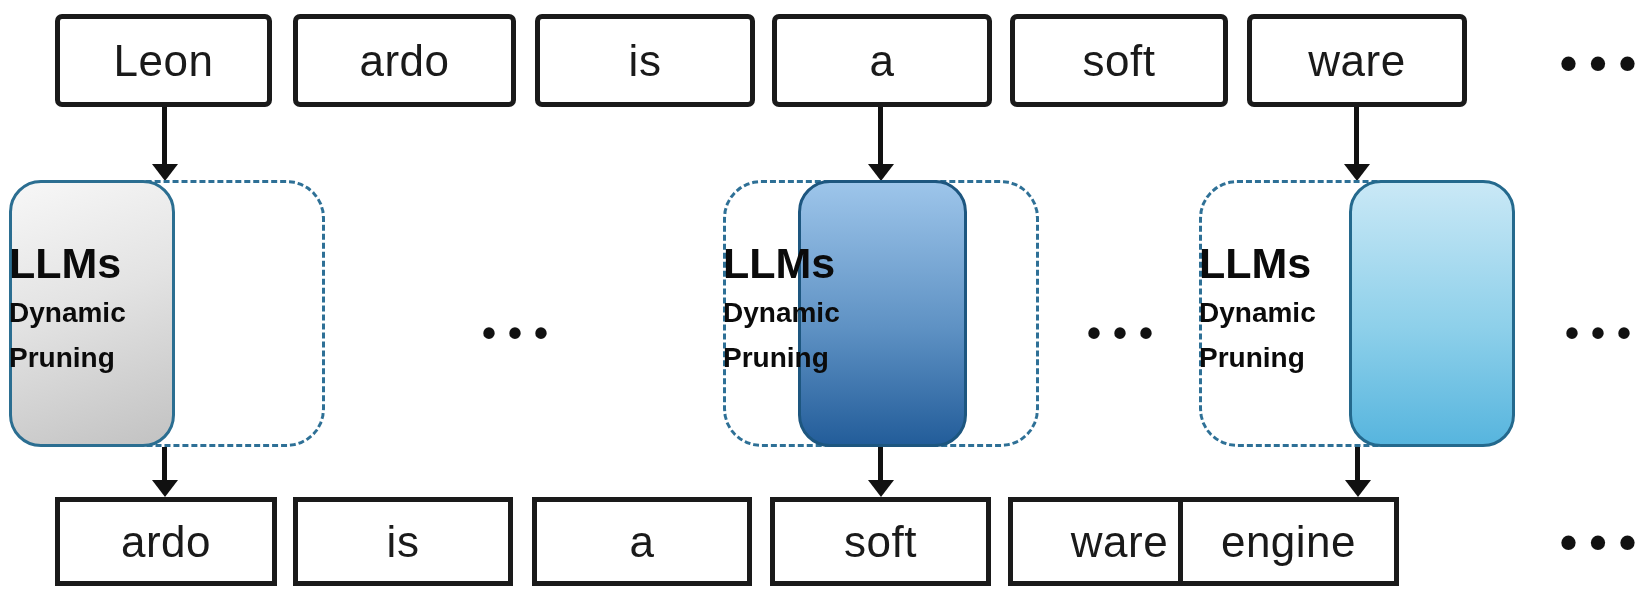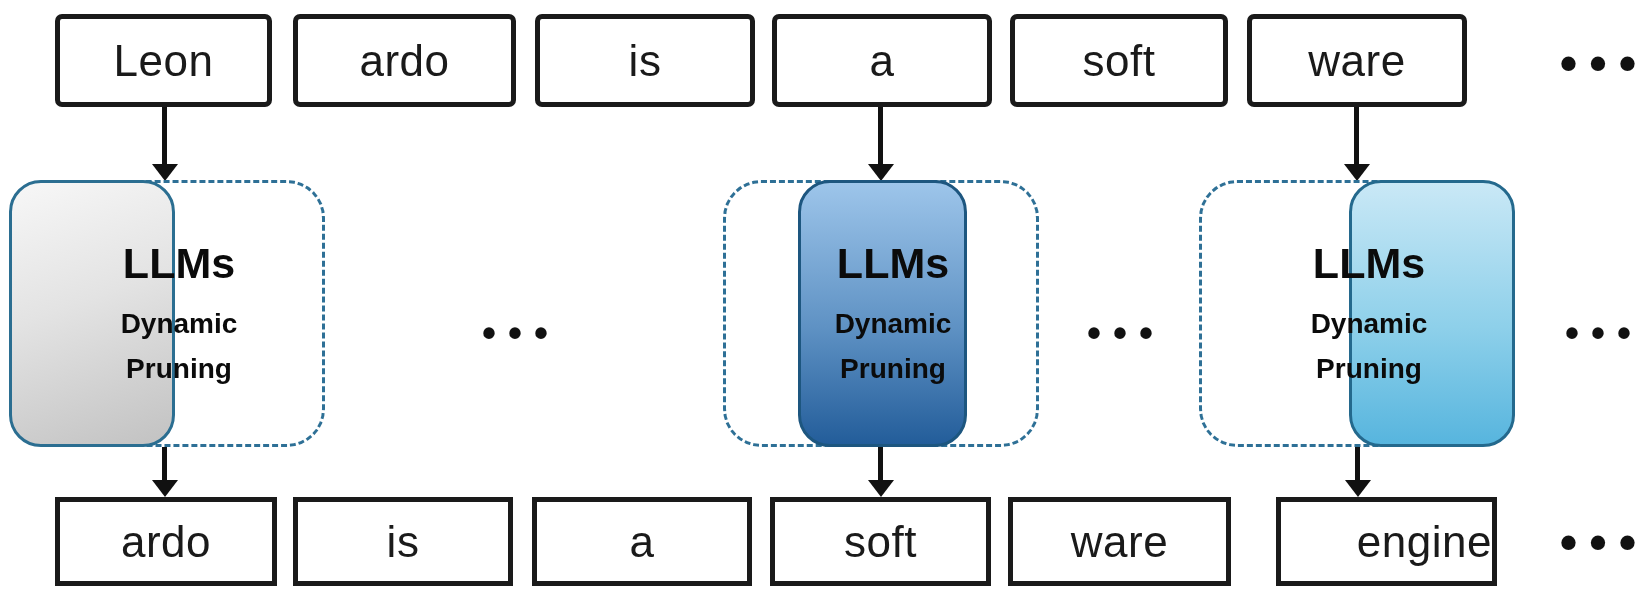--- a/index.html
+++ b/index.html
@@ -14,21 +14,21 @@
     display:flex;align-items:center;justify-content:center;
     font-size:44px;color:#1a1a1a;letter-spacing:0.5px;
   }
   .top-row{top:14px;border-radius:7px;}
   .bot-row{top:497px;height:89px;}
   .t0{left:55px;width:217px;}  .t1{left:293px;width:223px;}
   .t2{left:535px;width:220px;} .t3{left:772px;width:220px;}
   .t4{left:1010px;width:218px;}.t5{left:1247px;width:220px;}
   .b0{left:55px;width:222px;}  .b1{left:293px;width:220px;}
   .b2{left:532px;width:220px;} .b3{left:770px;width:221px;}
-  .b4{left:1008px;width:223px;}.b5{left:1276px;width:221px;justify-content:flex-end;}
+  .b4{left:1008px;width:223px;}.b5{left:1178px;width:221px;}
   
   .arrow{position:absolute;width:26px;}
   .arrow .stem{position:absolute;left:10px;top:0;width:5px;background:#111;}
   .arrow .head{
     position:absolute;left:0;width:0;height:0;
     border-left:13px solid transparent;border-right:13px solid transparent;
     border-top:17px solid #111;
   }
   .arrow-in{top:107px;height:74px;}
   .arrow-in .stem{height:57px;}
@@ -45,24 +45,24 @@
     position:absolute;box-sizing:border-box;left:0;top:0;width:316px;height:267px;
     border:3px dashed #2e7096;border-radius:38px;background:transparent;
   }
   .llm-solid{
     position:absolute;box-sizing:border-box;top:0;width:166px;height:267px;
     border:3px solid #2b6e91;border-radius:32px;
   }
   .g1 .llm-solid{left:0;background:linear-gradient(160deg,#f7f7f7 0%,#e3e3e3 45%,#c2c2c2 100%);border-color:#2b6e91;}
   .g2 .llm-solid{left:75px;width:169px;background:linear-gradient(to bottom,#9dc5ea 0%,#5f92c4 55%,#235d9a 100%);border-color:#1d567f;}
   .g3 .llm-solid{left:150px;background:linear-gradient(to bottom,#c9e8f6 0%,#8ed0ea 55%,#57b5de 100%);border-color:#24698d;}
-  .llm-text{position:absolute;left:12px;top:58px;width:316px;text-align:center;z-index:3;}
+  .llm-text{position:absolute;left:0;top:58px;width:316px;z-index:3;}
   .llm-title{font-size:43px;font-weight:bold;line-height:50px;color:#0b0b0b;}
   .llm-sub{font-size:28px;font-weight:bold;line-height:45px;color:#0b0b0b;}
-  .llm-sub.first{margin-top:13px;}
+  .llm-sub.first{margin-top:2px;}
   
   .dots{
     position:absolute;color:#111;font-weight:bold;text-align:center;
     letter-spacing:12px;text-indent:12px;white-space:nowrap;
   }
   .dots-big{font-size:50px;line-height:50px;width:130px;}
   .dots-mid{font-size:40px;line-height:40px;width:120px;}
   .d-top{left:1533px;top:38px;}
   .d-m1{left:455px;top:313px;}
   .d-m2{left:1060px;top:313px;}

